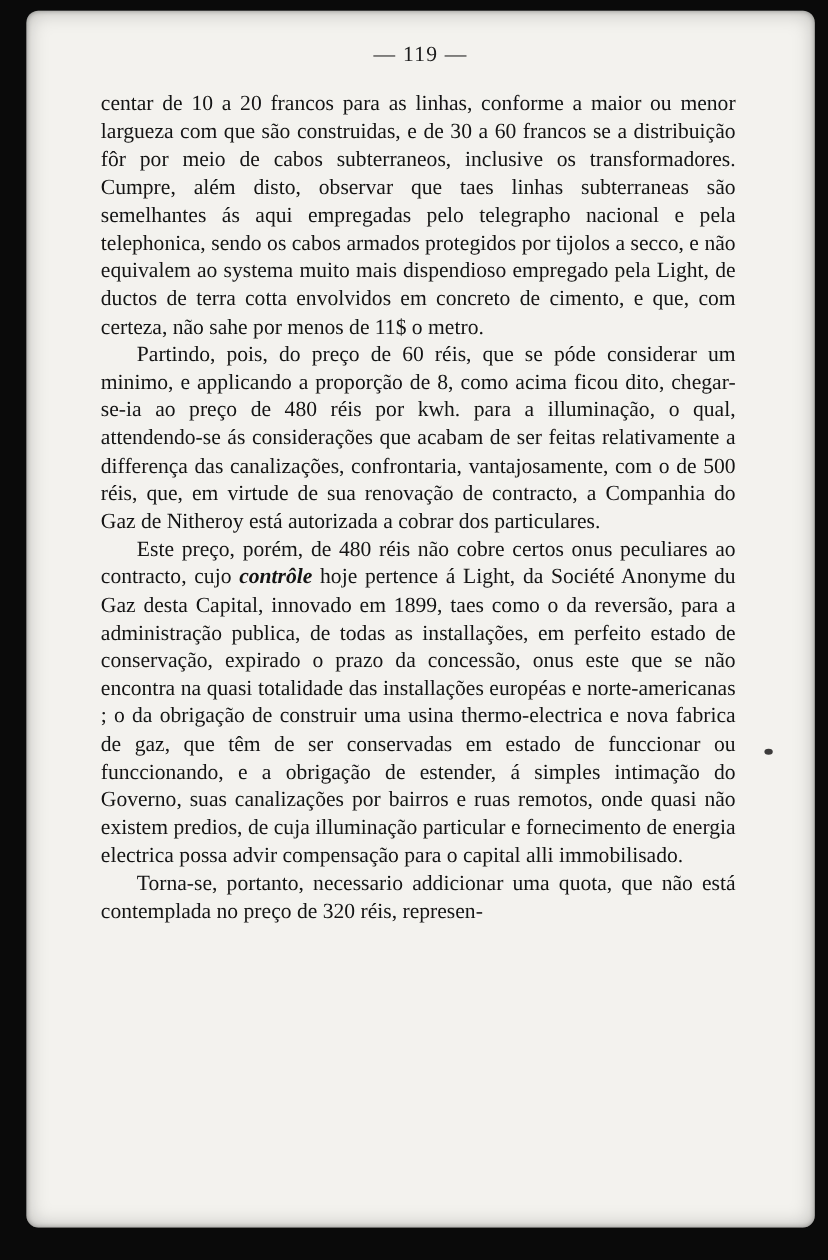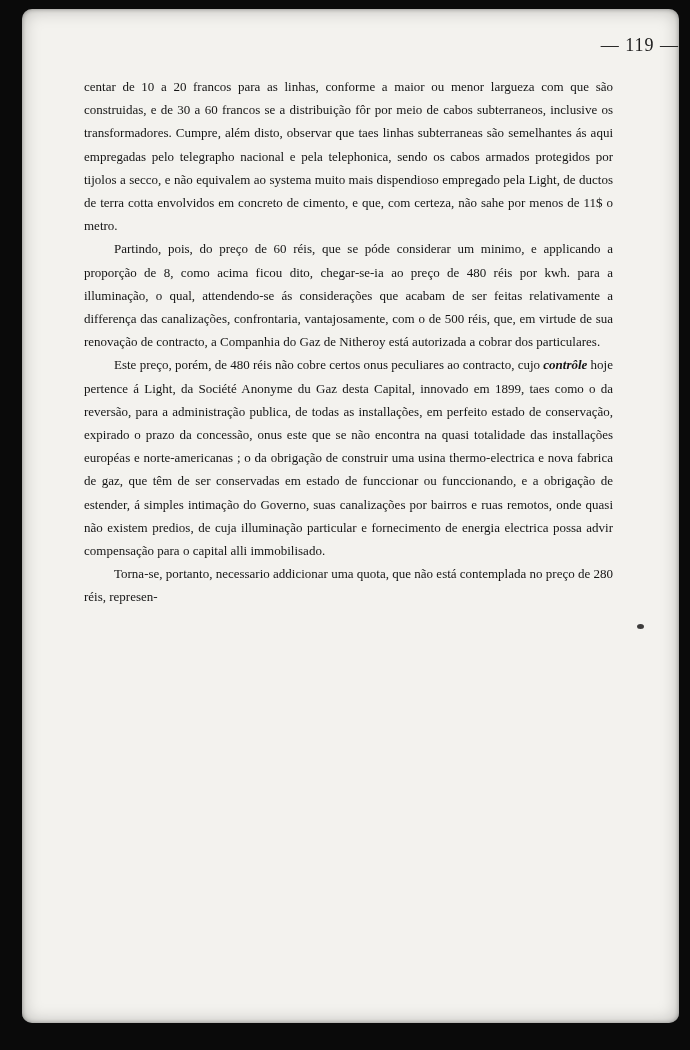--- a/index.html
+++ b/index.html
@@ -24,34 +24,34 @@
     top: 9px;
     left: 22px;
     right: 11px;
     bottom: 27px;
     background: #f3f2ee;
     border-radius: 10px;
     box-shadow: inset 0 0 18px rgba(0,0,0,0.25), inset 0 0 4px rgba(0,0,0,0.35);
     color: #161616;
   }
   .page-number {
-    text-align: right;
+    text-align: center;
     margin-top: 26px;
     margin-bottom: 0;
     font-size: 18px;
     letter-spacing: 1px;
     color: #1c1c1c;
   }
   .text-block {
     position: absolute;
     top: 66px;
     left: 62px;
     right: 66px;
     bottom: 20px;
-    font-size: 13px;
+    font-size: 18px;
     line-height: 23.2px;
     text-align: justify;
     color: #141414;
   }
   .para {
     margin: 0;
     text-indent: 0;
   }
   .para.indent {
     text-indent: 30px;
@@ -74,17 +74,17 @@
 </head>
 <body>
 
 <div class="scan-frame">
   <div class="scan-page">
     <p class="page-number">— 119 —</p>
     <div class="text-block">
         <p class="para"><span>centar de 10 a 20 francos para as linhas, conforme a maior ou menor largueza com que são construidas, e de 30 a 60 francos se a distribuição fôr por meio de cabos subterraneos, inclusive os transformadores. Cumpre, além disto, observar que taes linhas subterraneas são semelhantes ás aqui empregadas pelo telegrapho nacional e pela telephonica, sendo os cabos armados protegidos por tijolos a secco, e não equivalem ao systema muito mais dispendioso empregado pela Light, de ductos de terra cotta envolvidos em concreto de cimento, e que, com certeza, não sahe por menos de 11$ o metro.</span></p>
         <p class="para indent"><span>Partindo, pois, do preço de 60 réis, que se póde considerar um minimo, e applicando a proporção de 8, como acima ficou dito, chegar-se-ia ao preço de 480 réis por kwh. para a illuminação, o qual, attendendo-se ás considerações que acabam de ser feitas relativamente a differença das canalizações, confrontaria, vantajosamente, com o de 500 réis, que, em virtude de sua renovação de contracto, a Companhia do Gaz de Nitheroy está autorizada a cobrar dos particulares.</span></p>
         <p class="para indent"><span>Este preço, porém, de 480 réis não cobre certos onus peculiares ao contracto, cujo </span><em>contrôle</em><span> hoje pertence á Light, da Société Anonyme du Gaz desta Capital, innovado em 1899, taes como o da reversão, para a administração publica, de todas as installações, em perfeito estado de conservação, expirado o prazo da concessão, onus este que se não encontra na quasi totalidade das installações européas e norte-americanas ; o da obrigação de construir uma usina thermo-electrica e nova fabrica de gaz, que têm de ser conservadas em estado de funccionar ou funccionando, e a obrigação de estender, á simples intimação do Governo, suas canalizações por bairros e ruas remotos, onde quasi não existem predios, de cuja illuminação particular e fornecimento de energia electrica possa advir compensação para o capital alli immobilisado.</span></p>
-        <p class="para indent"><span>Torna-se, portanto, necessario addicionar uma quota, que não está contemplada no preço de 280 réis, represen-</span></p>
+        <p class="para indent"><span>Torna-se, portanto, necessario addicionar uma quota, que não está contemplada no preço de 320 réis, represen-</span></p>
       </div>
   </div>
   <div class="scan-artifact"></div>
 </div>
 
 </body></html>

